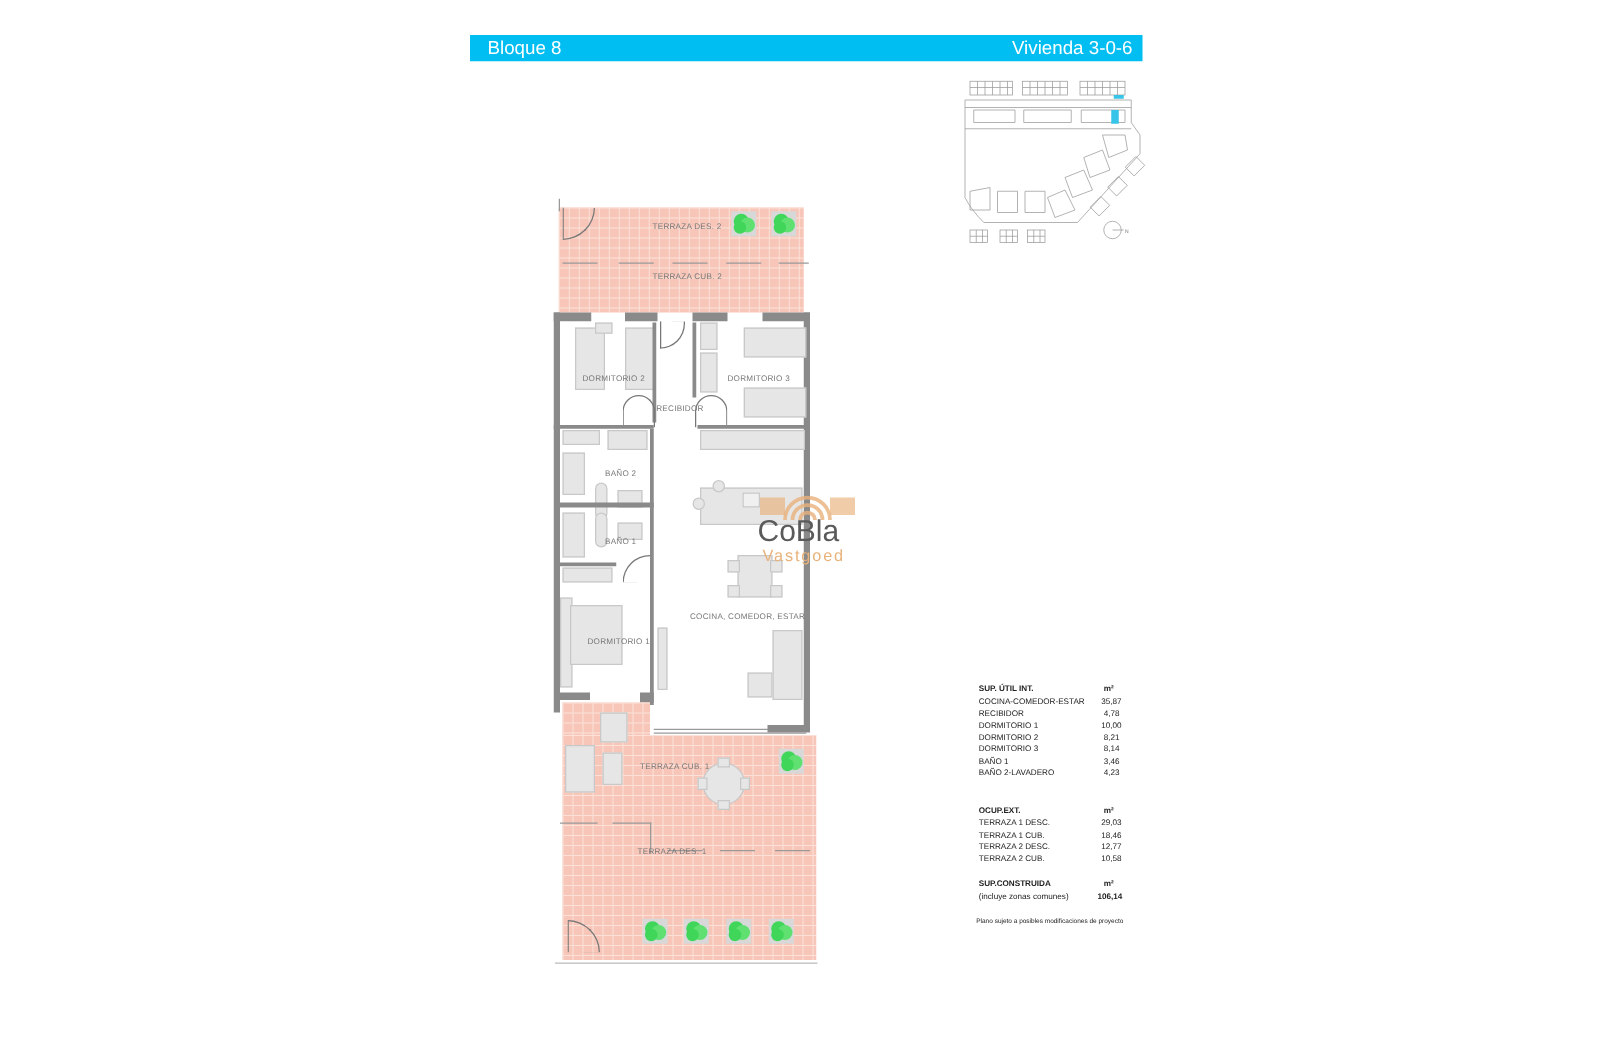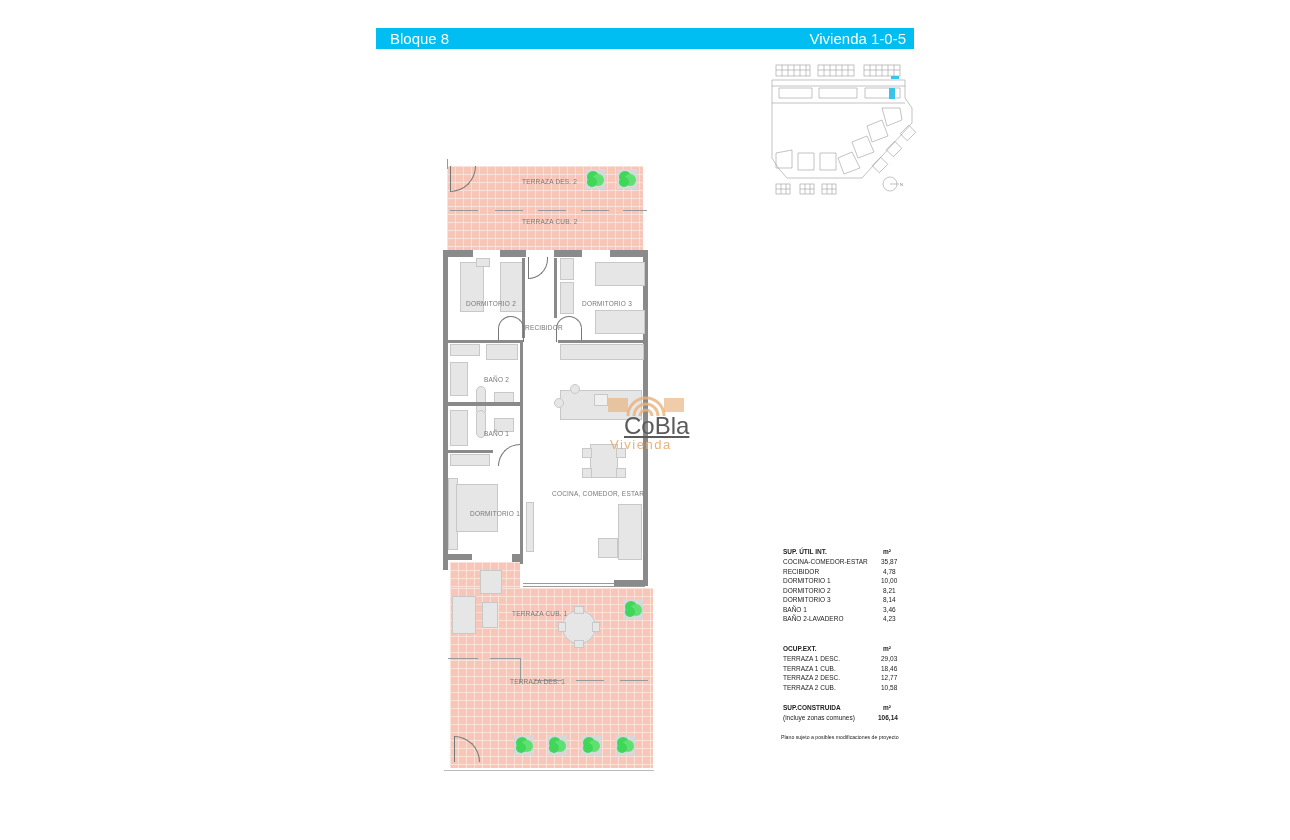--- a/index.html
+++ b/index.html
@@ -23,21 +23,21 @@
   .table-text.bold { font-weight:bold; }
 
   .logo-co { font-size:24px; color:#5a5a5a; font-family:"Liberation Sans", sans-serif; letter-spacing:0px; }
   .logo-vg { font-size:13px; color:#e8b27a; letter-spacing:1.5px; }
 </style>
 </head>
 <body>
 
 <div class="abs header-bar">
   <span class="left">Bloque 8</span>
-  <span class="right">Vivienda 1-0-5</span>
+  <span class="right">Vivienda 3-0-6</span>
 </div>
 
 <div class="abs" style="left:762px; top:58px; width:160px; height:145px;">
   <svg width="160" height="145" viewBox="0 0 160 145">
     <g stroke="#9a9a9a" stroke-width="0.6" fill="none">
 
       <rect x="14" y="7" width="34" height="11"></rect>
         <line x1="20" y1="7" x2="20" y2="18"></line>
         <line x1="26" y1="7" x2="26" y2="18"></line>
         <line x1="32" y1="7" x2="32" y2="18"></line>
@@ -254,22 +254,22 @@
 </div>
 
 <div class="abs" style="left:606px; top:386px; width:80px; height:66px;">
   <svg class="abs" style="left:0; top:0;" width="80" height="34" viewBox="0 0 80 34">
     <rect x="2" y="12" width="20" height="14" fill="#e8b27a" opacity="0.65"></rect>
     <rect x="58" y="12" width="20" height="14" fill="#e8b27a" opacity="0.65"></rect>
     <path d="M22 30 A18 18 0 0 1 58 30" stroke="#e8b27a" stroke-width="3" fill="none" opacity="0.8"></path>
     <path d="M28 30 A12 12 0 0 1 52 30" stroke="#e8b27a" stroke-width="3" fill="none" opacity="0.8"></path>
     <path d="M34 30 A6 6 0 0 1 46 30" stroke="#e8b27a" stroke-width="3" fill="none" opacity="0.8"></path>
   </svg>
-  <div class="abs logo-co" style="left:18px; top:26px;text-decoration:underline;">CoBla</div>
-  <div class="abs logo-vg" style="left:4px; top:51px;">Vivienda</div>
+  <div class="abs logo-co" style="left:0; top:26px;">CoBla</div>
+  <div class="abs logo-vg" style="left:4px; top:51px;">Vastgoed</div>
 </div>
 
 <div class="abs" style="left:783px; top:548px; width:104px;">
   <div class="abs table-text bold" style="left:0; top:0;">SUP. ÚTIL INT.</div>
   <div class="abs table-text bold" style="left:100px; top:0;">m²</div>
 
   <div class="abs table-text" style="left:0; top:10px;">COCINA-COMEDOR-ESTAR</div>
   <div class="abs table-text" style="left:98px; top:10px;">35,87</div>
   <div class="abs table-text" style="left:0; top:19.5px;">RECIBIDOR</div>
   <div class="abs table-text" style="left:100px; top:19.5px;">4,78</div>

